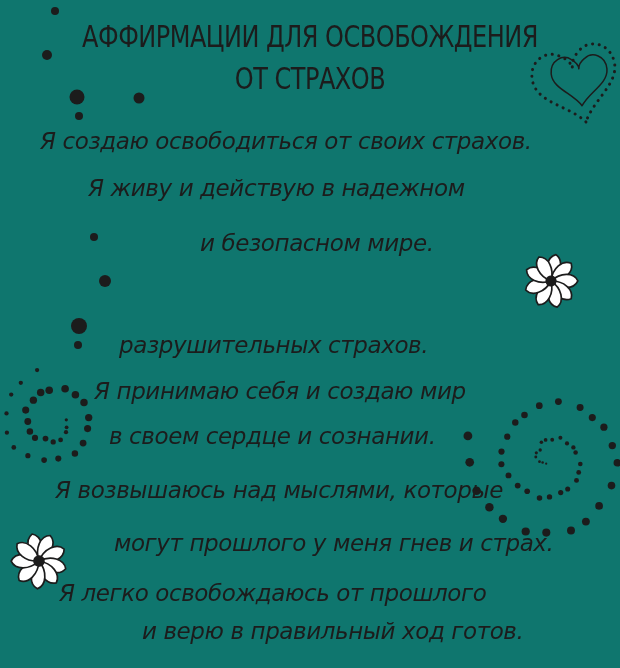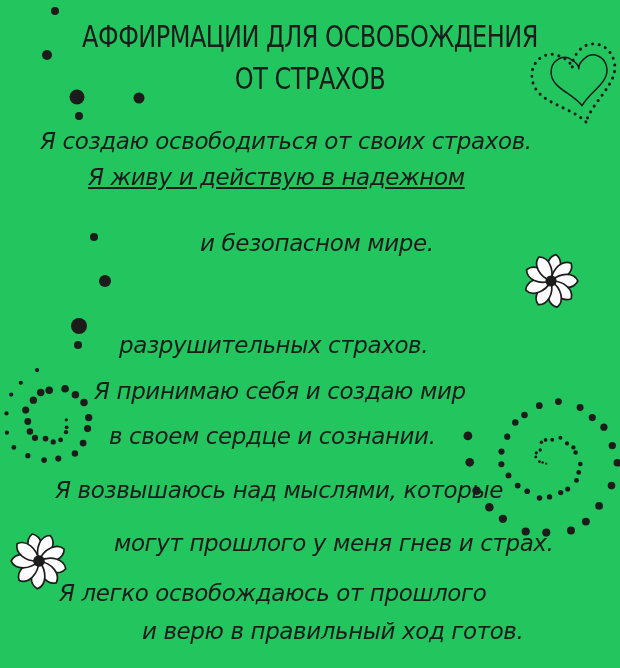--- a/index.html
+++ b/index.html
@@ -1,34 +1,34 @@
 <!DOCTYPE html>
 <html><head>
 <meta charset="utf-8">
 <style>
   html,body{margin:0;padding:0;background:#e9e9e9;}
   .page{
     position:relative; width:620px; height:668px; overflow:hidden;
-    background:#22c55e; color:#1c1c1c;
+    background:#0f766e; color:#1c1c1c;
     font-family:"DejaVu Sans", sans-serif;
   }
   #decor{position:absolute; left:0; top:0; width:620px; height:668px; pointer-events:none;}
   .title-line{
     position:absolute; left:0; width:620px; text-align:center;
     font-size:24px; font-weight:400; letter-spacing:-0.5px; line-height:1;
     transform:scaleY(1.25); transform-origin:center top; white-space:nowrap;
   }
   #title1{top:22px;}
   #title2{top:64px;}
   .aff{
     position:absolute; white-space:nowrap;
     font-size:23px; font-style:italic; letter-spacing:-0.4px; line-height:1.2;
   }
   .l0{left:40px;  top:128px;}
-  .l1{left:88px;  top:164px;text-decoration:underline;}
+  .l1{left:88px;  top:175px;}
   .l2{left:200px; top:230px;}
   .l3{left:114px; top:280px;}
   .l4{left:119px; top:332px;}
   .l5{left:94px;  top:378px;}
   .l6{left:109px; top:423px;}
   .l7{left:55px;  top:477px;}
   .l8{left:114px; top:530px;}
   .l9{left:59px;  top:580px;}
   .l10{left:142px;top:618px;}
 </style>

